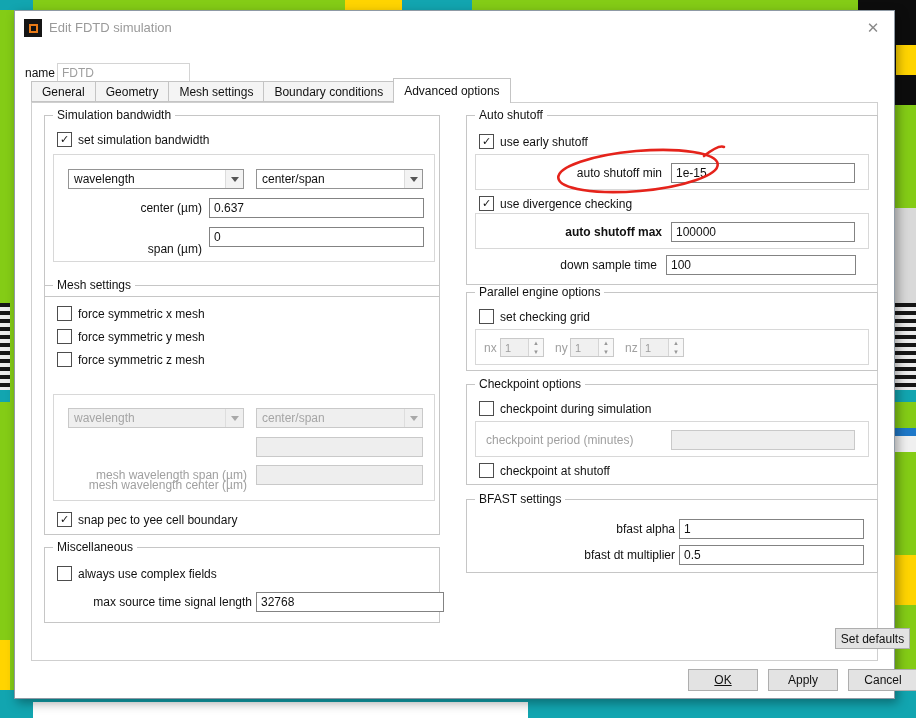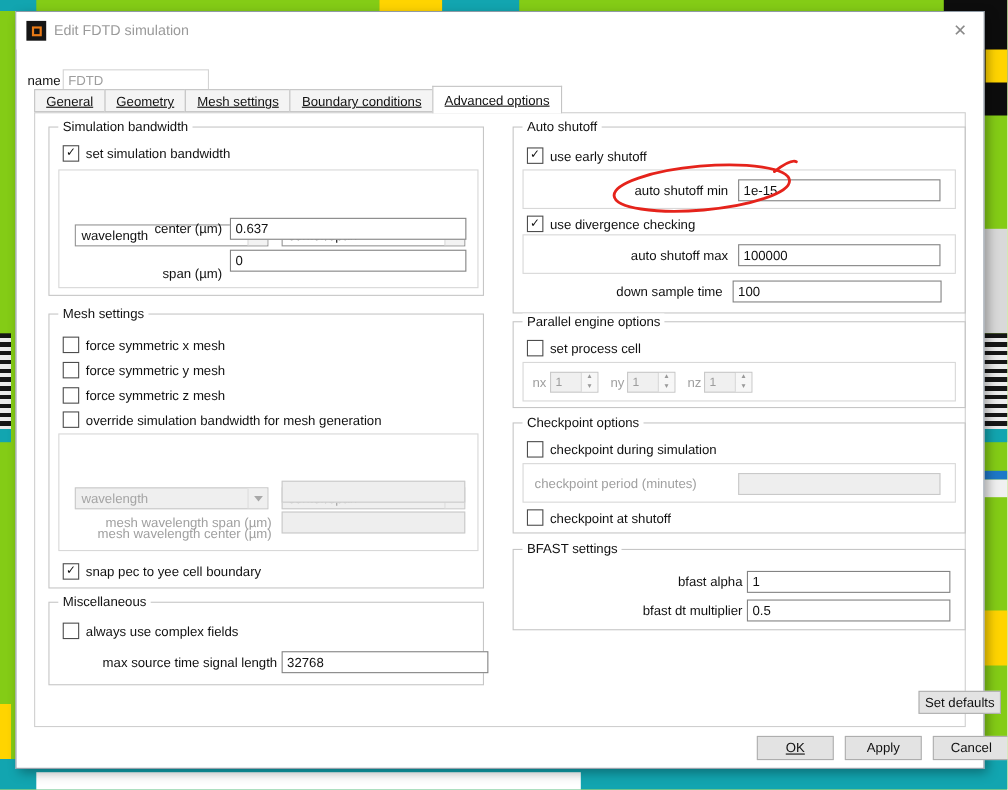--- a/index.html
+++ b/index.html
@@ -19,37 +19,37 @@
             font-size:15px;display:flex;align-items:center;justify-content:center;cursor:default;}
   
   .lbl{position:absolute;font-size:12px;white-space:nowrap;line-height:20px;}
   .lbl.r{text-align:right;}
   .lbl.dis{color:#a0a0a0;}
   .tf{position:absolute;height:20px;border:1px solid #838383;background:#fff;font-size:12px;
       padding:0 4px;box-sizing:border-box;font-family:"Liberation Sans",sans-serif;color:#111;}
   .tf.lightborder{border-color:#d4d4d4;color:#9e9e9e;}
   .tf.disabled{background:#eeeeee;border-color:#c9c9c9;}
   
-  .tabbar{position:absolute;left:16px;top:70px;display:flex;align-items:flex-start;z-index:6;text-decoration:underline;}
+  .tabbar{position:absolute;left:16px;top:70px;display:flex;align-items:flex-start;z-index:6;}
   .tab{height:21px;box-sizing:border-box;padding:3px 10px;border:1px solid #c4c4c4;background:#f4f4f4;
        margin-right:-1px;font-size:12px;line-height:14px;white-space:nowrap;}
   .tab.active{height:25px;margin-top:-3px;padding-top:5px;background:#fff;border-bottom:none;position:relative;z-index:7;}
   .panel{position:absolute;left:16px;top:91px;width:847px;height:559px;border:1px solid #cfcfcf;
          background:#fff;box-sizing:border-box;}
   
   .group{position:absolute;border:1px solid #c6c6c6;box-sizing:border-box;}
   .grouplbl{position:absolute;top:-8px;left:8px;background:#fff;padding:0 4px;font-size:12px;white-space:nowrap;}
   .inner{position:absolute;border:1px solid #d8d8d8;box-sizing:border-box;}
   
   .cbrow{position:absolute;display:flex;align-items:center;font-size:12px;white-space:nowrap;}
   .cb{width:13px;height:13px;border:1px solid #4d4d4d;background:#fff;display:inline-flex;align-items:center;
       justify-content:center;font-size:11px;line-height:1;margin-right:6px;flex:none;color:#111;}
   
   .combo{position:absolute;height:20px;border:1px solid #949494;background:#fff;display:flex;
-         align-items:center;box-sizing:border-box;margin-top:35px;}
+         align-items:center;box-sizing:border-box;}
   .combo .txt{flex:1;padding-left:5px;font-size:12px;white-space:nowrap;overflow:hidden;}
   .combo .arrowbox{width:17px;height:100%;display:flex;align-items:center;justify-content:center;
                    border-left:1px solid #dcdcdc;background:#f3f3f3;flex:none;}
   .combo .arrowbox::before{content:"";width:0;height:0;border:4px solid transparent;border-top:5px solid #555;margin-top:5px;}
   .combo.disabled{background:#efefef;border-color:#c9c9c9;}
   .combo.disabled .txt{color:#a5a5a5;}
   .combo.disabled .arrowbox{background:#efefef;border-left-color:#ddd;}
   .combo.disabled .arrowbox::before{border-top-color:#a8a8a8;}
   
   .spin{position:absolute;width:44px;height:19px;border:1px solid #c9c9c9;background:#f0f0f0;display:flex;box-sizing:border-box;}
@@ -102,21 +102,21 @@
     <div class="tabbar">
       <div class="tab">General</div>
       <div class="tab">Geometry</div>
       <div class="tab">Mesh settings</div>
       <div class="tab">Boundary conditions</div>
       <div class="tab active">Advanced options</div>
     </div>
 
     <div class="panel">
 
-      <div class="group" style="left:12px;top:12px;width:396px;height:154px;">
+      <div class="group" style="left:12px;top:12px;width:396px;height:182px;">
         <div class="grouplbl">Simulation bandwidth</div>
         <label class="cbrow" style="left:12px;top:16px;">
           <span class="cb">✓</span>
           <span>set simulation bandwidth</span>
         </label>
         <div class="inner" style="left:8px;top:38px;width:382px;height:108px;">
           <div class="combo" style="left:14px;top:14px;width:176px;">
             <span class="txt">wavelength</span>
             <span class="arrowbox"></span>
           </div>
@@ -138,24 +138,20 @@
           <span>force symmetric x mesh</span>
         </label>
         <label class="cbrow" style="left:12px;top:43px;">
           <span class="cb"></span>
           <span>force symmetric y mesh</span>
         </label>
         <label class="cbrow" style="left:12px;top:66px;">
           <span class="cb"></span>
           <span>force symmetric z mesh</span>
         </label>
-        <label class="cbrow" style="left:12px;top:88px;">
-          <span class="cb"></span>
-          <span>override simulation bandwidth for mesh generation</span>
-        </label>
         <div class="inner" style="left:8px;top:108px;width:382px;height:107px;">
           <div class="combo disabled" style="left:14px;top:13px;width:176px;">
             <span class="txt">wavelength</span>
             <span class="arrowbox"></span>
           </div>
           <div class="combo disabled" style="left:202px;top:13px;width:167px;">
             <span class="txt">center/span</span>
             <span class="arrowbox"></span>
           </div>
           <div class="lbl r dis" style="left:0;top:42px;width:193px;margin-top:38px;">mesh wavelength center (µm)</div>
@@ -187,32 +183,32 @@
         </label>
         <div class="inner" style="left:8px;top:38px;width:394px;height:36px;">
           <div class="lbl r" style="left:0;top:8px;width:186px;">auto shutoff min</div>
           <input class="tf" style="left: 195px; top: 8px; width: 184px;" value="1e-15">
         </div>
         <label class="cbrow" style="left:12px;top:80px;">
           <span class="cb">✓</span>
           <span>use divergence checking</span>
         </label>
         <div class="inner" style="left:8px;top:97px;width:394px;height:36px;">
-          <div class="lbl r" style="left:0;top:8px;width:186px;">auto shutoff max</div>
+          <div class="lbl r" style="left:0;top:8px;width:186px;font-weight:bold;">auto shutoff max</div>
           <input class="tf" style="left: 195px; top: 8px; width: 184px;" value="100000">
         </div>
         <div class="lbl r" style="left:0;top:139px;width:190px;">down sample time</div>
         <input class="tf" style="left: 199px; top: 139px; width: 190px;" value="100">
       </div>
 
       <div class="group" style="left:434px;top:189px;width:412px;height:79px;">
         <div class="grouplbl">Parallel engine options</div>
         <label class="cbrow" style="left:12px;top:16px;">
           <span class="cb"></span>
-          <span>set process cell</span>
+          <span>set checking grid</span>
         </label>
         <div class="inner" style="left:8px;top:36px;width:394px;height:36px;">
           <div class="lbl dis" style="left:8px;top:8px;">nx</div>
           <div class="spin" style="left:24px;top:8px;">
             <span class="val">1</span>
             <span class="btns">
                 <span class="up"></span>
                 <span class="dn"></span>
               </span>
           </div>

